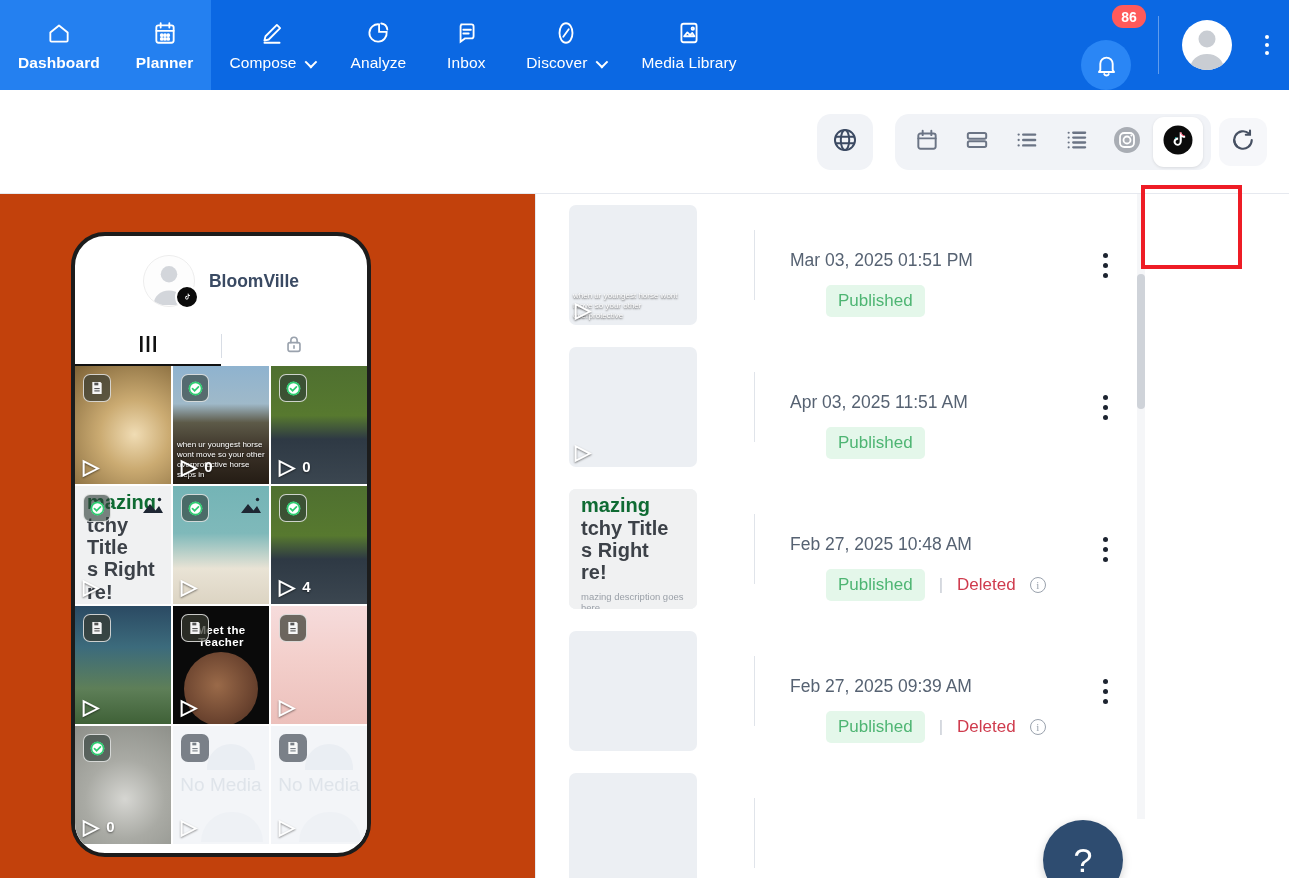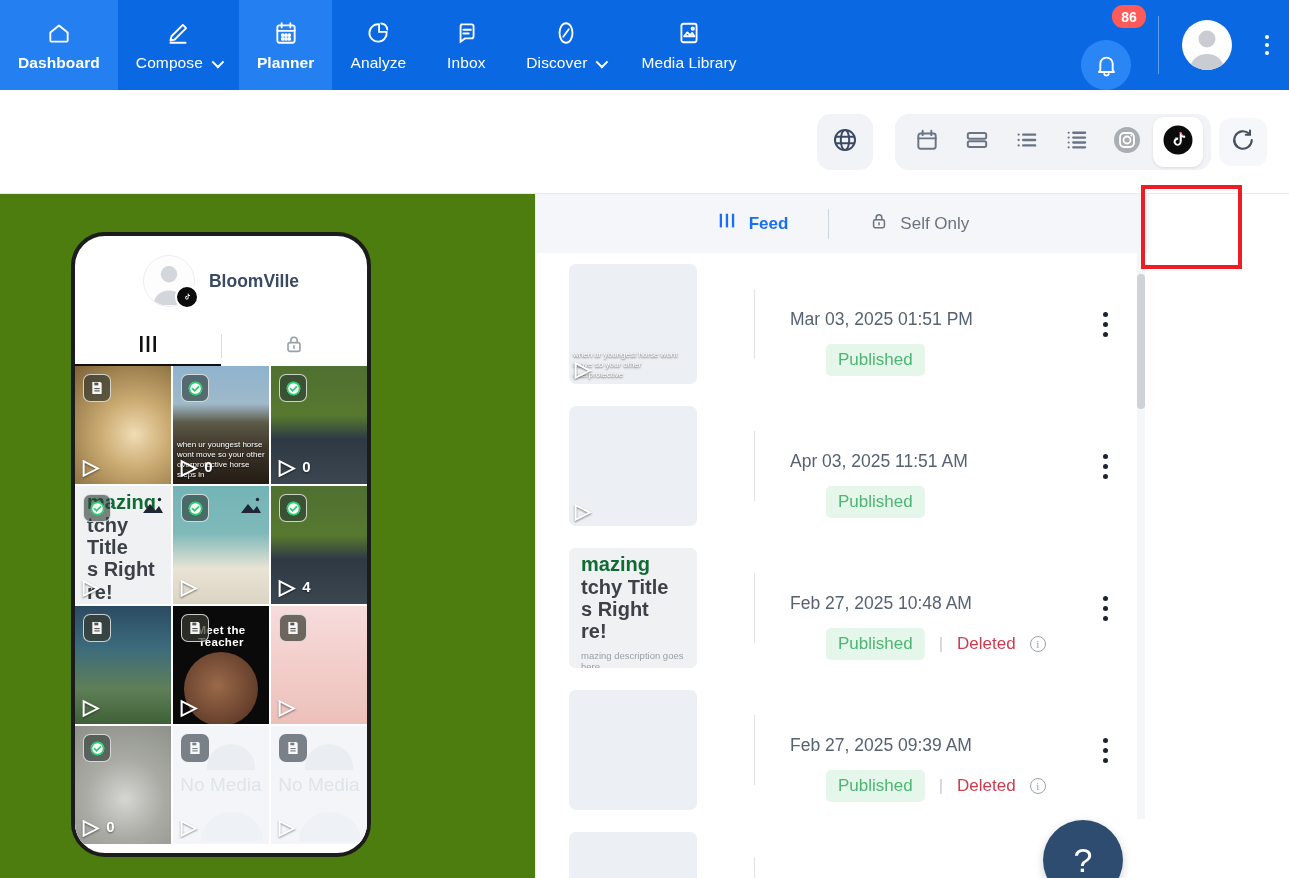--- a/index.html
+++ b/index.html
@@ -152,21 +152,21 @@
     background: rgba(255,255,255,0);
     pointer-events: none;
     z-index: 40;
   }
 
   
   .split { display: flex; height: 684px; }
 
   .left-pane {
     width: 536px;
-    background: #4d7c0f;
+    background: #c2410c;
     border-right: 1px solid #e6e9ef;
     position: relative;
   }
 
   
   .phone {
     position: absolute;
     left: 71px; top: 38px;
     width: 300px; height: 625px;
     border: 4px solid #1c1c1c;
@@ -435,53 +435,53 @@
 
 <div class="topnav">
 
   <div class="nav-item active">
     <span class="nav-ico">
       <svg width="26" height="26" viewBox="0 0 24 24" fill="none" stroke="#fff" stroke-width="1.7" stroke-linecap="round" stroke-linejoin="round">
           <path d="M4 11.5 12 5l8 6.5V19a1 1 0 0 1-1 1H5a1 1 0 0 1-1-1z"></path>
         </svg>
     </span>
     <span class="nav-label">Dashboard</span>
-  </div>
-
-  <div class="nav-item">
-    <span class="nav-ico">
-      <svg width="26" height="26" viewBox="0 0 24 24" fill="none" stroke="#fff" stroke-width="1.7" stroke-linecap="round" stroke-linejoin="round">
-          <path d="M16.5 4.5l3 3L9 18l-4 1 1-4z"></path>
-          <path d="M5 21h14"></path>
-        </svg>
-    </span>
-    <span class="nav-label">
-      <span>Compose</span>
-      <span class="chev"></span>
-    </span>
   </div>
 
   <div class="nav-item active">
     <span class="nav-ico">
       <svg width="26" height="26" viewBox="0 0 24 24" fill="none" stroke="#fff" stroke-width="1.7" stroke-linecap="round">
           <rect x="4" y="5" width="16" height="16" rx="2"></rect>
           <path d="M8 3v4M16 3v4M4 10h16"></path>
           <circle cx="9" cy="14" r=".9" fill="#fff"></circle>
           <circle cx="12" cy="14" r=".9" fill="#fff"></circle>
           <circle cx="15" cy="14" r=".9" fill="#fff"></circle>
           <circle cx="9" cy="17.5" r=".9" fill="#fff"></circle>
           <circle cx="12" cy="17.5" r=".9" fill="#fff"></circle>
           <circle cx="15" cy="17.5" r=".9" fill="#fff"></circle>
         </svg>
     </span>
     <span class="nav-label">Planner</span>
   </div>
 
   <div class="nav-item">
     <span class="nav-ico">
+      <svg width="26" height="26" viewBox="0 0 24 24" fill="none" stroke="#fff" stroke-width="1.7" stroke-linecap="round" stroke-linejoin="round">
+          <path d="M16.5 4.5l3 3L9 18l-4 1 1-4z"></path>
+          <path d="M5 21h14"></path>
+        </svg>
+    </span>
+    <span class="nav-label">
+      <span>Compose</span>
+      <span class="chev"></span>
+    </span>
+  </div>
+
+  <div class="nav-item">
+    <span class="nav-ico">
       <svg width="26" height="26" viewBox="0 0 24 24" fill="none" stroke="#fff" stroke-width="1.7" stroke-linecap="round">
           <path d="M13 4a8 8 0 1 0 7 7h-7z"></path>
           <path d="M15 3.2a6.5 6.5 0 0 1 5.6 5.6"></path>
         </svg>
     </span>
     <span class="nav-label">Analyze</span>
   </div>
 
   <div class="nav-item">
     <span class="nav-ico">
@@ -899,43 +899,20 @@
             <span></span>
           </div>
         </div>
 
       </div>
     </div>
   </div>
 
   <div class="right-pane">
 
-    <div class="rp-header">
-      <div class="rtab active">
-        <span>
-          <svg width="22" height="20" viewBox="0 0 24 22">
-              <rect x="4" y="3" width="2.5" height="15" fill="#1a6ef5"></rect>
-              <rect x="10.7" y="3" width="2.5" height="15" fill="#1a6ef5"></rect>
-              <rect x="17.4" y="3" width="2.5" height="15" fill="#1a6ef5"></rect>
-            </svg>
-        </span>
-        <span>Feed</span>
-      </div>
-      <div class="rtab-sep"></div>
-      <div class="rtab inactive">
-        <span>
-          <svg width="20" height="22" viewBox="0 0 24 24" fill="none" stroke="#6b7280" stroke-width="1.8" stroke-linecap="round">
-              <rect x="5.5" y="10.5" width="13" height="9.5" rx="2"></rect>
-              <path d="M8.6 10.5V8a3.4 3.4 0 0 1 6.8 0v2.5"></path>
-              <path d="M12 14v2.4"></path>
-            </svg>
-        </span>
-        <span>Self Only</span>
-      </div>
-    </div>
 
     <div class="rp-list">
 
       <div class="row">
         <div class="row-thumb">
           <div class="thumbimg im-horse"></div>
           <div class="cap-overlay">when ur youngest horse wont move so your other overprotective</div>
           <div class="play-row">
             <span class="play-glyph">▷</span>
           </div>

